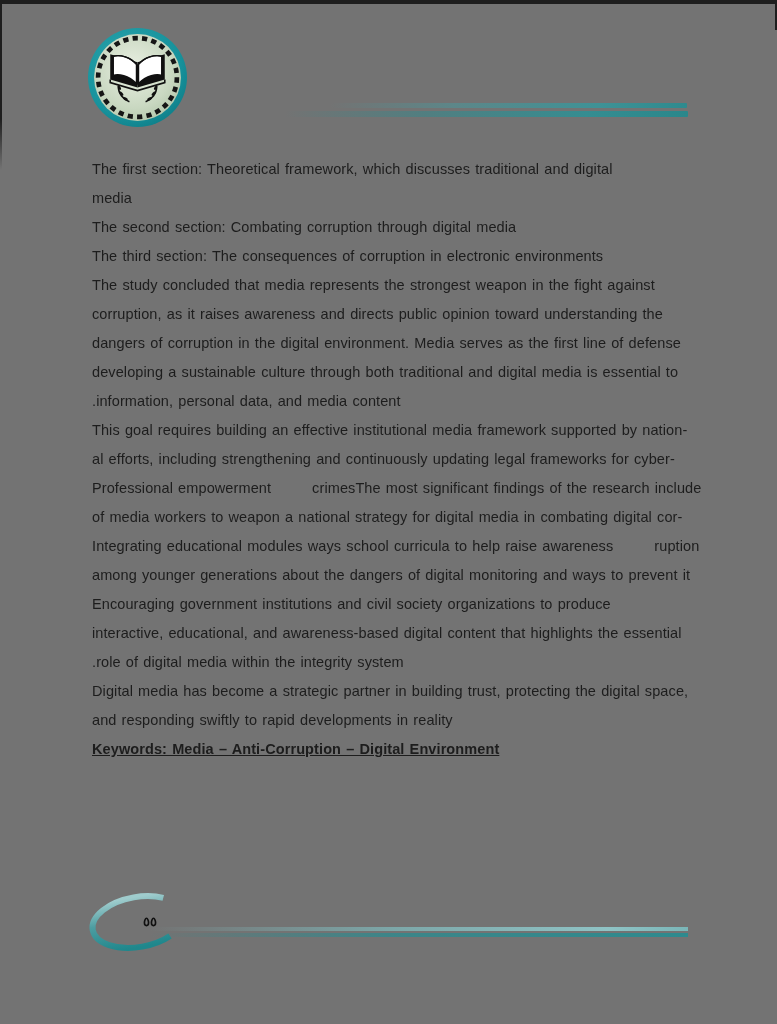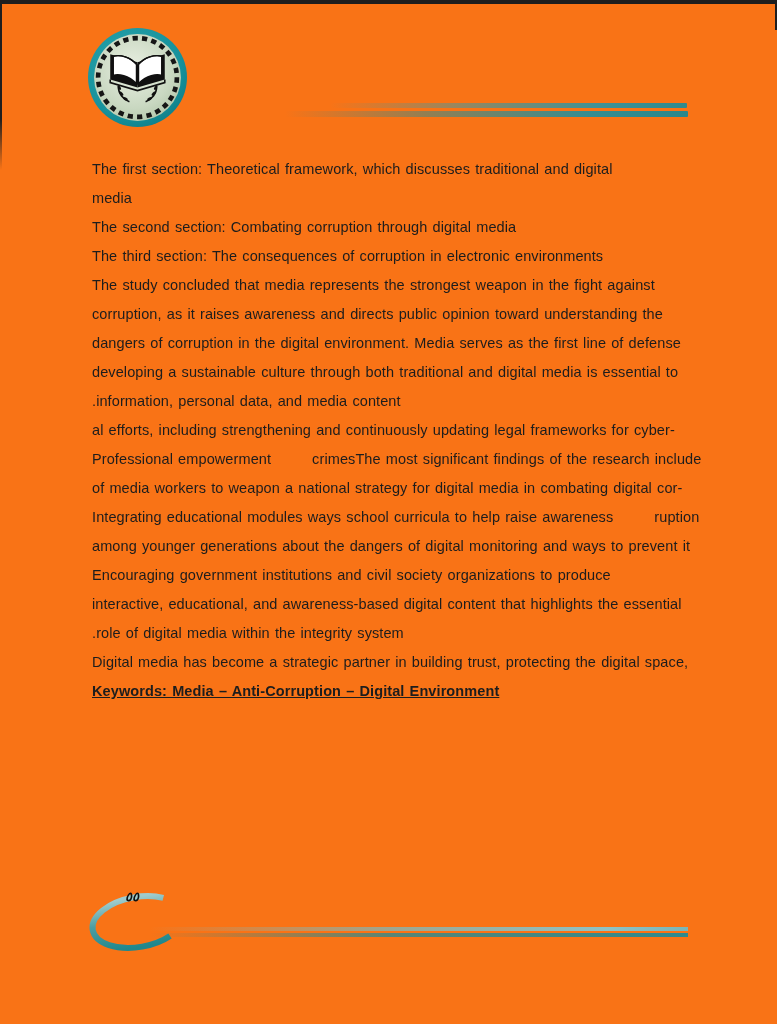--- a/index.html
+++ b/index.html
@@ -1,19 +1,19 @@
 <!DOCTYPE html>
 <html><head>
 <meta charset="utf-8">
 <style>
   html,body{margin:0;padding:0;background:#e8e8e8;}
   .page{
     position:relative;
     width:777px;height:1024px;
-    background:#f97316;
+    background:#737373;
     overflow:hidden;
     font-family:"Liberation Sans", sans-serif;
     margin:0 auto;
   }
   
   .scan-top{position:absolute;left:0;top:0;width:777px;height:4px;background:#1e1e1e;}
   .scan-left{position:absolute;left:0;top:0;width:2px;height:170px;
     background:linear-gradient(to bottom,#1e1e1e 70%,rgba(30,30,30,0));}
   .scan-right{position:absolute;right:0;top:0;width:2px;height:30px;background:#1e1e1e;}
 
@@ -35,23 +35,23 @@
     line-height:29px;
     white-space:pre;
     letter-spacing:.1px;
     word-spacing:1px;
   }
   .text-line.bold{font-weight:700;text-decoration:underline;}
 
   
   .crescent{position:absolute;left:84px;top:890px;width:112px;height:66px;}
   .page-num{
-    position:absolute;left:107px;top:889px;width:50px;
+    position:absolute;left:107px;top:914px;width:50px;
     font-size:13px;font-weight:700;color:#101010;
-    letter-spacing:3px;text-align:center;font-style:italic;
+    letter-spacing:3px;text-align:right;
   }
   .fband{position:absolute;left:150px;top:927px;width:538px;}
   .fband .stripe-light{height:4px;
     background:linear-gradient(to right,rgba(127,184,186,0),rgba(127,184,186,.75) 45%,#8fc3c5 85%,#7ab6b8);}
   .fband .stripe-gap{height:2px;}
   .fband .stripe-dark{height:4px;
     background:linear-gradient(to right,rgba(46,138,142,0),rgba(46,138,142,.8) 45%,#2e8a8e);}
 </style>
 </head>
 <body>
@@ -105,29 +105,31 @@
   <div class="body-text">
       <div class="text-line">The first section: Theoretical framework, which discusses traditional and digital</div>
       <div class="text-line">media</div>
       <div class="text-line">The second section: Combating corruption through digital media</div>
       <div class="text-line">The third section: The consequences of corruption in electronic environments</div>
       <div class="text-line">The study concluded that media represents the strongest weapon in the fight against</div>
       <div class="text-line">corruption, as it raises awareness and directs public opinion toward understanding the</div>
       <div class="text-line">dangers of corruption in the digital environment. Media serves as the first line of defense</div>
       <div class="text-line">developing a sustainable culture through both traditional and digital media is essential to</div>
       <div class="text-line">.information, personal data, and media content</div>
+      <div class="text-line">This goal requires building an effective institutional media framework supported by nation-</div>
       <div class="text-line">al efforts, including strengthening and continuously updating legal frameworks for cyber-</div>
       <div class="text-line">Professional empowerment        crimesThe most significant findings of the research include</div>
       <div class="text-line">of media workers to weapon a national strategy for digital media in combating digital cor-</div>
       <div class="text-line">Integrating educational modules ways school curricula to help raise awareness        ruption</div>
       <div class="text-line">among younger generations about the dangers of digital monitoring and ways to prevent it</div>
       <div class="text-line">Encouraging government institutions and civil society organizations to produce</div>
       <div class="text-line">interactive, educational, and awareness-based digital content that highlights the essential</div>
       <div class="text-line">.role of digital media within the integrity system</div>
       <div class="text-line">Digital media has become a strategic partner in building trust, protecting the digital space,</div>
+      <div class="text-line">and responding swiftly to rapid developments in reality</div>
       <div class="text-line bold">Keywords: Media – Anti-Corruption – Digital Environment</div>
     </div>
 
   <svg class="crescent" viewBox="0 0 112 66" aria-hidden="true">
     <defs>
       <linearGradient id="cg" x1="0" y1="0" x2="0" y2="1">
         <stop offset="0%" stop-color="#9fcccd"></stop>
         <stop offset="45%" stop-color="#4d9da1"></stop>
         <stop offset="100%" stop-color="#1f878c"></stop>
       </linearGradient>

